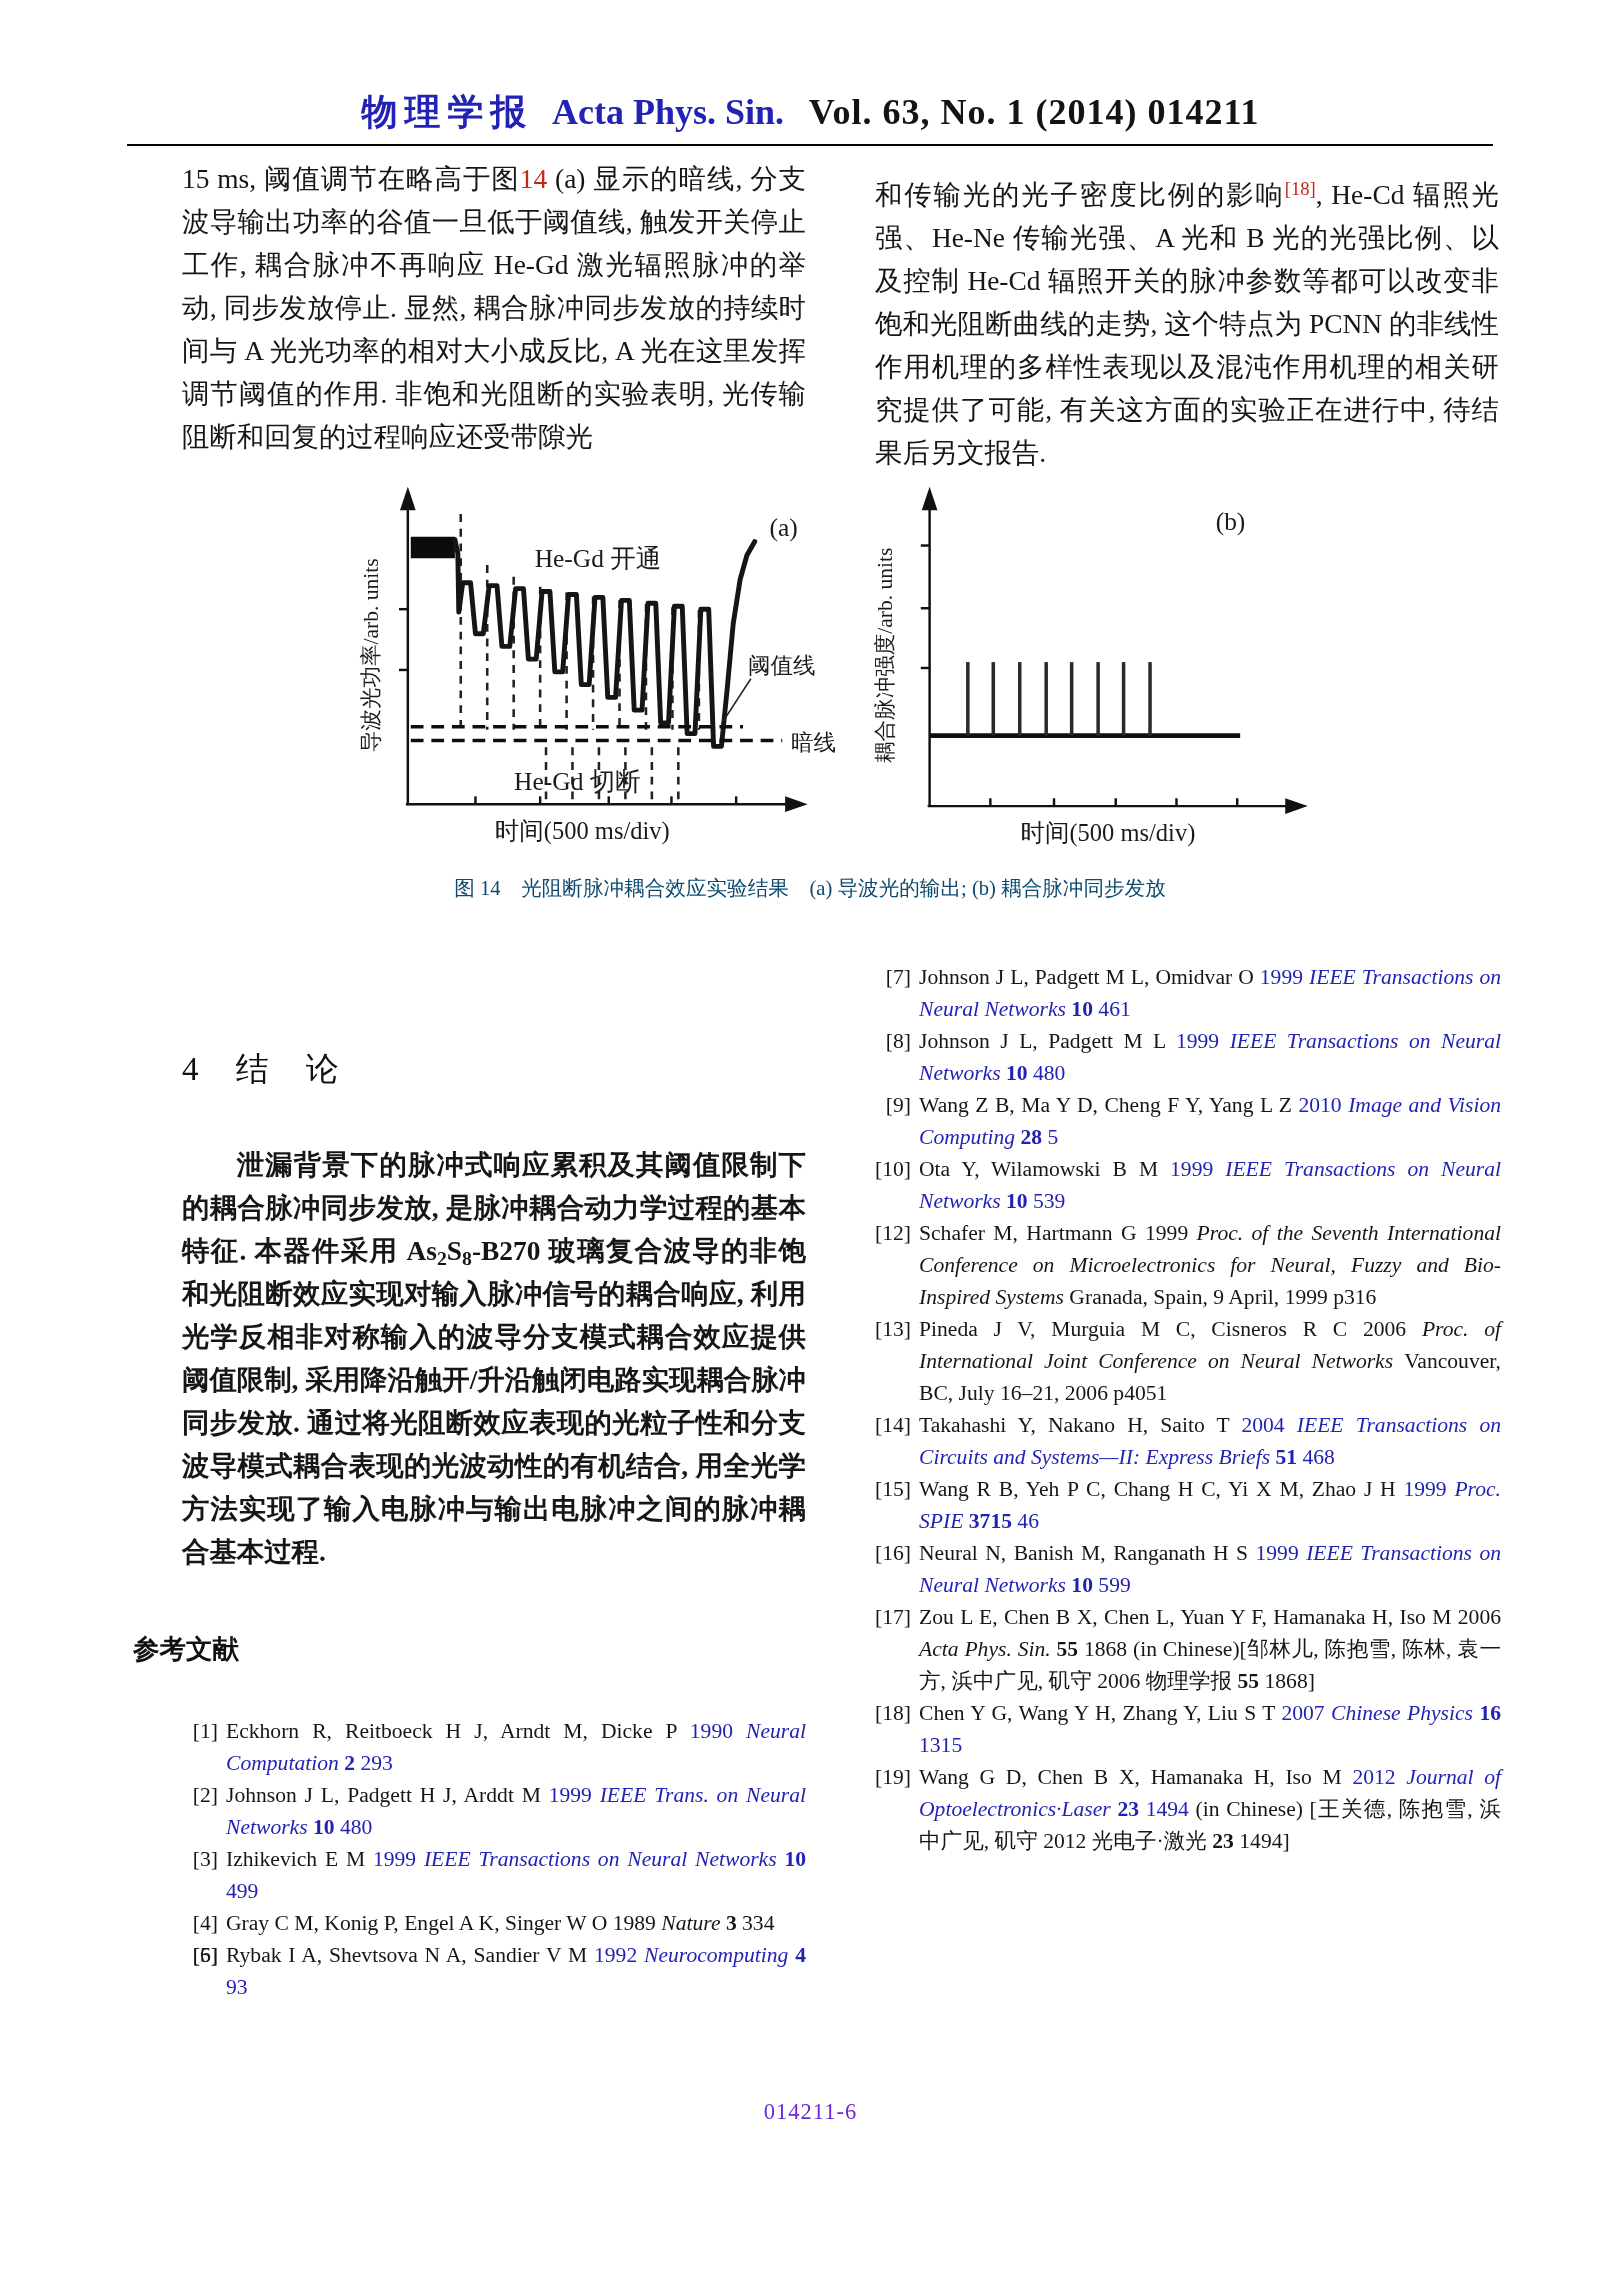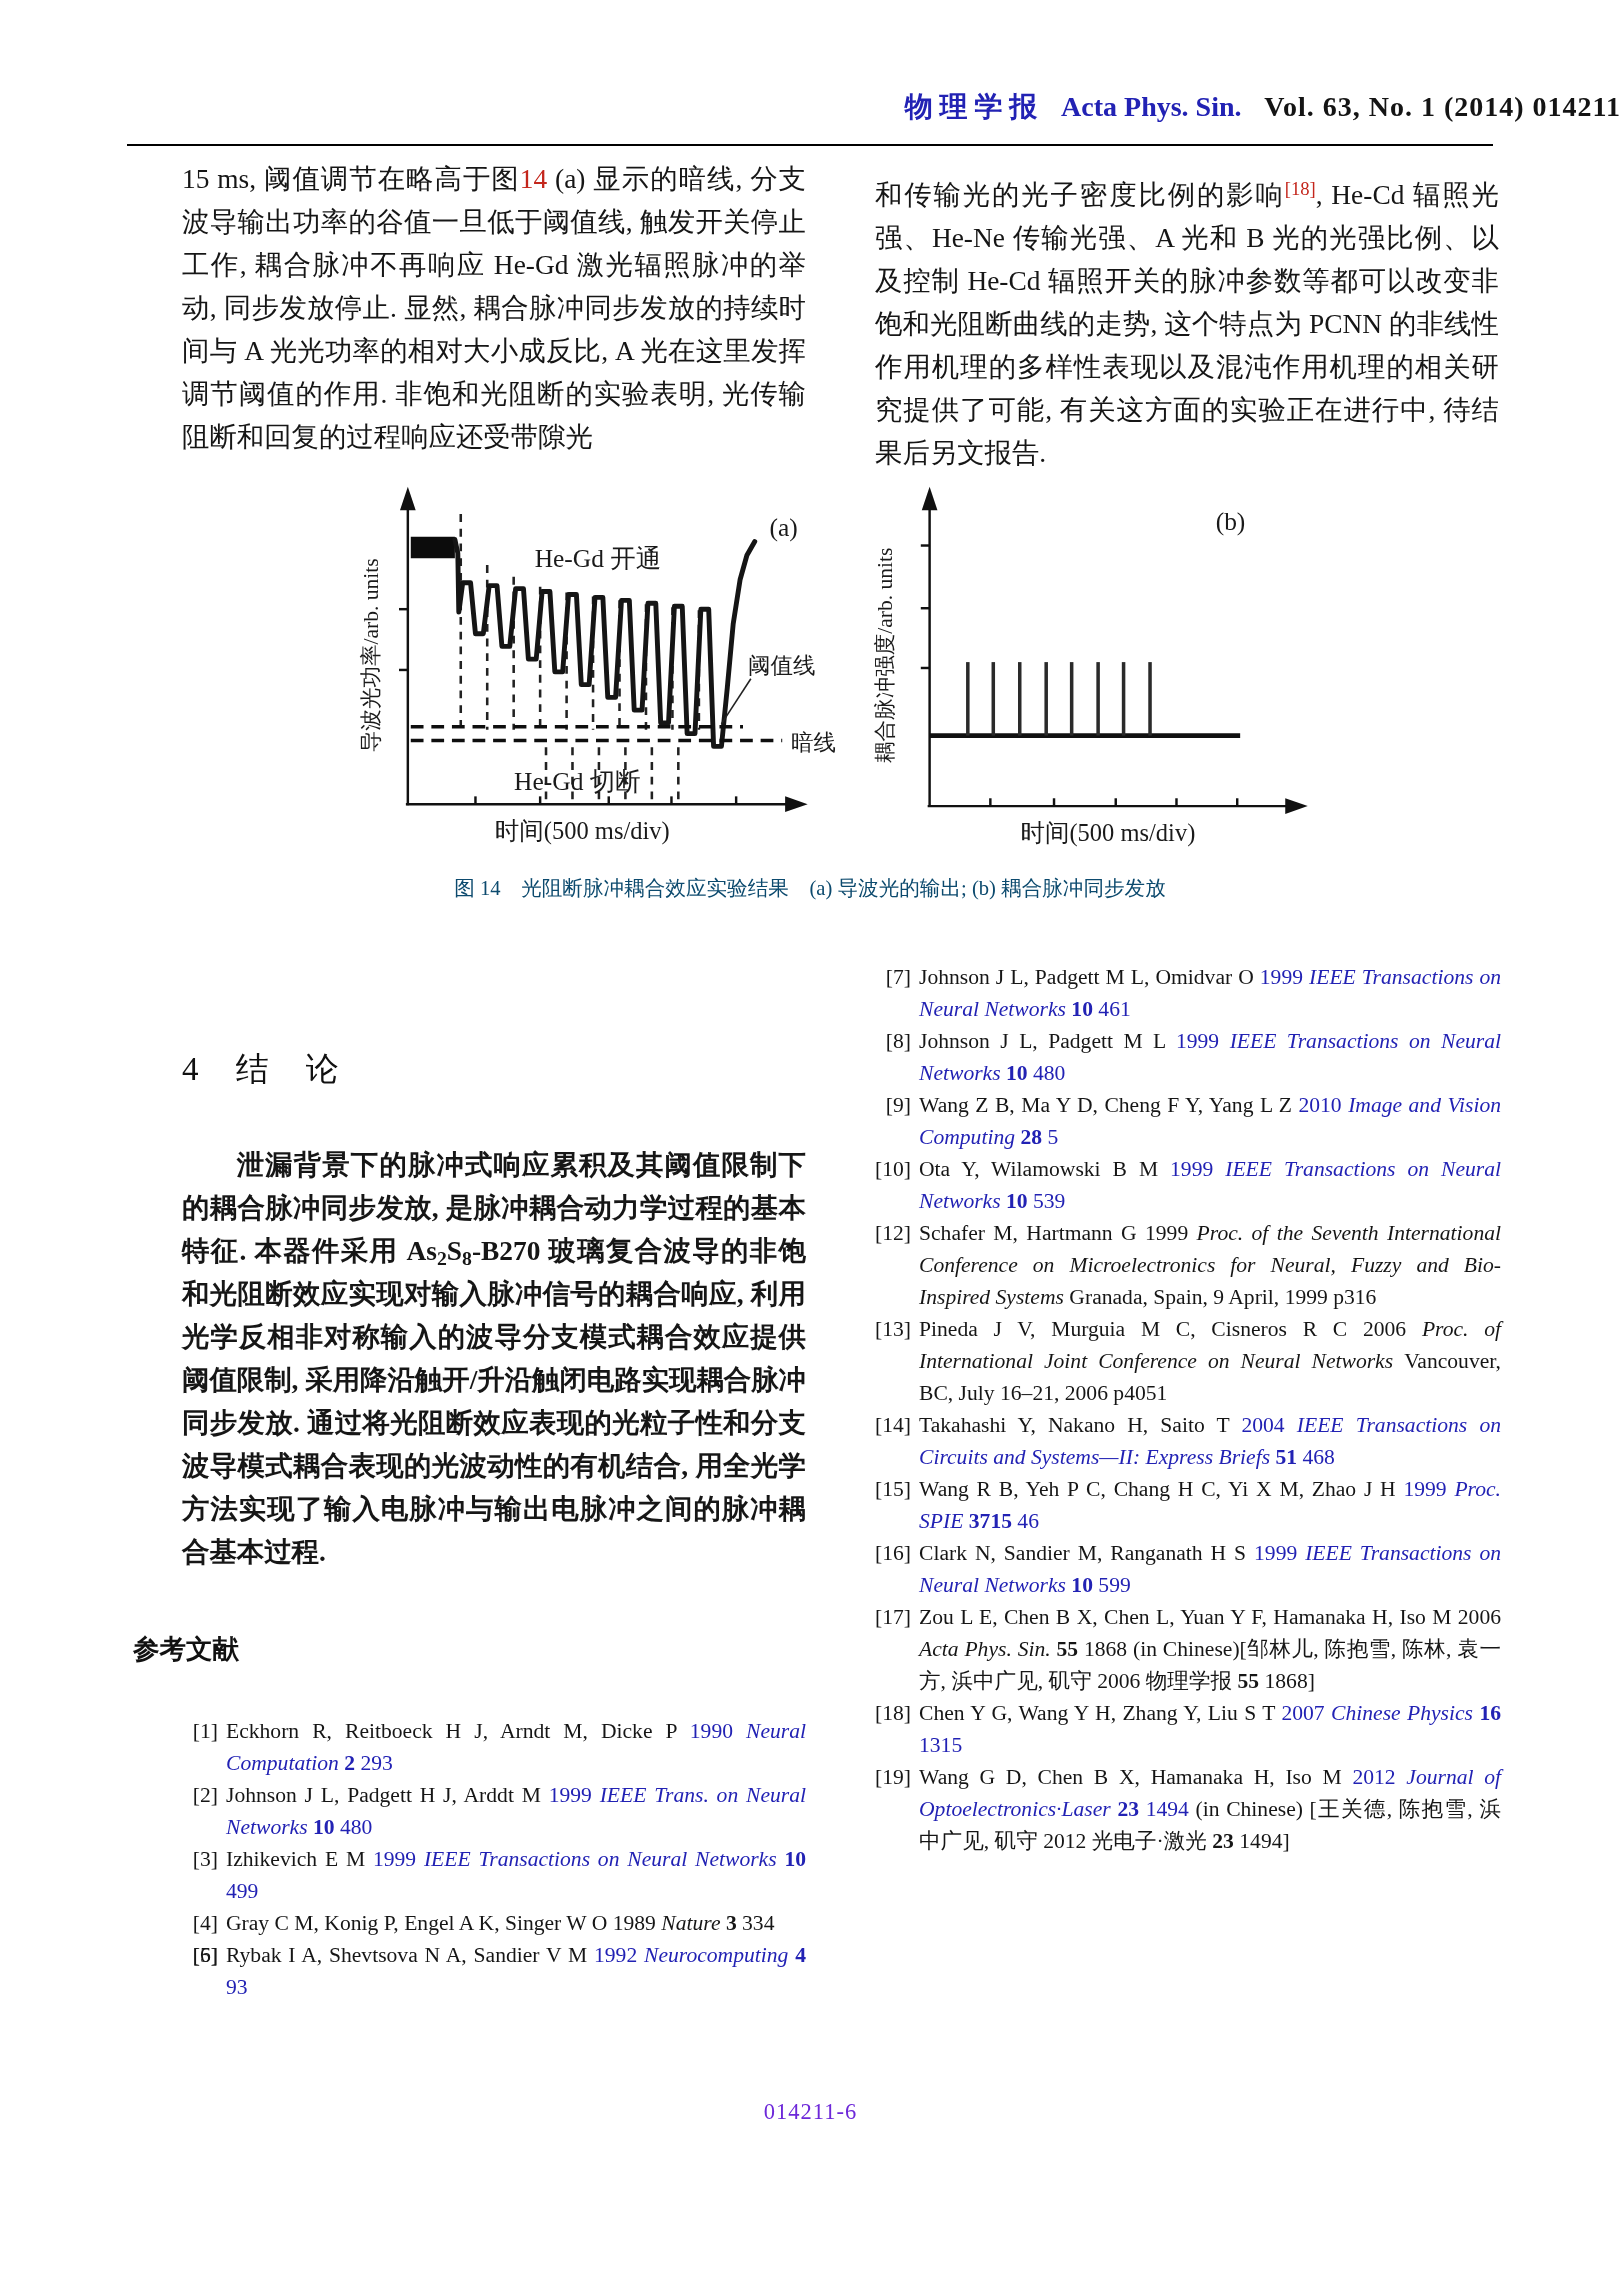--- a/index.html
+++ b/index.html
@@ -1,21 +1,21 @@
 <!DOCTYPE html>
 <html><head>
 <meta charset="utf-8">
 <style>
   html,body{margin:0;padding:0;background:#e8e8e8;}
   .page{position:relative;width:1621px;height:2293px;background:#ffffff;
         font-family:"Liberation Serif","DejaVu Serif",serif;color:#141414;overflow:hidden;}
   :root{--blue:#2222b4;--red:#c4261c;}
 
-  .hdr{position:absolute;top:88px;left:0;width:100%;text-align:right;
-       font-size:28px;font-weight:bold;white-space:nowrap;}
+  .hdr{position:absolute;top:88px;left:0;width:100%;text-align:center;
+       font-size:36px;font-weight:bold;white-space:nowrap;}
   .hdr .cn{color:var(--blue);letter-spacing:6.9px;}
   .hdr .en{color:var(--blue);margin-left:9.8px;}
   .hdr .vol{color:#141414;margin-left:15.7px;letter-spacing:1px;}
   .rule{position:absolute;top:144px;left:127px;width:1366px;height:2px;background:#000;}
 
   .para{position:absolute;width:624px;font-size:27.4px;line-height:43px;
         text-align:justify;color:#161616;}
   #para-left{left:182px;top:158px;}
   #para-right{left:875px;top:174px;}
 
@@ -182,21 +182,21 @@
     </div>
   <div class="reflist" id="refs-right">
       <div class="ref"><span class="ref-num">[7]</span><span class="ref-body"><span class="sg-k">Johnson J L, Padgett M L, Omidvar O </span><span class="sg-b">1999 </span><span class="sg-bi">IEEE Transactions on Neural Networks </span><span class="sg-bb">10</span><span class="sg-b"> 461</span></span></div>
       <div class="ref"><span class="ref-num">[8]</span><span class="ref-body"><span class="sg-k">Johnson J L, Padgett M L </span><span class="sg-b">1999 </span><span class="sg-bi">IEEE Transactions on Neural Networks </span><span class="sg-bb">10</span><span class="sg-b"> 480</span></span></div>
       <div class="ref"><span class="ref-num">[9]</span><span class="ref-body"><span class="sg-k">Wang Z B, Ma Y D, Cheng F Y, Yang L Z </span><span class="sg-b">2010 </span><span class="sg-bi">Image and Vision Computing </span><span class="sg-bb">28</span><span class="sg-b"> 5</span></span></div>
       <div class="ref"><span class="ref-num">[10]</span><span class="ref-body"><span class="sg-k">Ota Y, Wilamowski B M </span><span class="sg-b">1999 </span><span class="sg-bi">IEEE Transactions on Neural Networks </span><span class="sg-bb">10</span><span class="sg-b"> 539</span></span></div>
       <div class="ref"><span class="ref-num">[12]</span><span class="ref-body"><span class="sg-k">Schafer M, Hartmann G 1999 </span><span class="sg-ki">Proc. of the Seventh International Conference on Microelectronics for Neural, Fuzzy and Bio-Inspired Systems </span><span class="sg-k">Granada, Spain, 9 April, 1999 p316</span></span></div>
       <div class="ref"><span class="ref-num">[13]</span><span class="ref-body"><span class="sg-k">Pineda J V, Murguia M C, Cisneros R C 2006 </span><span class="sg-ki">Proc. of International Joint Conference on Neural Networks </span><span class="sg-k">Vancouver, BC, July 16–21, 2006 p4051</span></span></div>
       <div class="ref"><span class="ref-num">[14]</span><span class="ref-body"><span class="sg-k">Takahashi Y, Nakano H, Saito T </span><span class="sg-b">2004 </span><span class="sg-bi">IEEE Transactions on Circuits and Systems—II: Express Briefs </span><span class="sg-bb">51</span><span class="sg-b"> 468</span></span></div>
       <div class="ref"><span class="ref-num">[15]</span><span class="ref-body"><span class="sg-k">Wang R B, Yeh P C, Chang H C, Yi X M, Zhao J H </span><span class="sg-b">1999 </span><span class="sg-bi">Proc. SPIE </span><span class="sg-bb">3715</span><span class="sg-b"> 46</span></span></div>
-      <div class="ref"><span class="ref-num">[16]</span><span class="ref-body"><span class="sg-k">Clark N, Sandier M, Ranganath H S </span><span class="sg-b">1999 </span><span class="sg-bi">IEEE Transactions on Neural Networks </span><span class="sg-bb">10</span><span class="sg-b"> 599</span></span></div>
+      <div class="ref"><span class="ref-num">[16]</span><span class="ref-body"><span class="sg-k">Neural N, Banish M, Ranganath H S </span><span class="sg-b">1999 </span><span class="sg-bi">IEEE Transactions on Neural Networks </span><span class="sg-bb">10</span><span class="sg-b"> 599</span></span></div>
       <div class="ref"><span class="ref-num">[17]</span><span class="ref-body"><span class="sg-k">Zou L E, Chen B X, Chen L, Yuan Y F, Hamanaka H, Iso M 2006 </span><span class="sg-ki">Acta Phys. Sin. </span><span class="sg-kb">55</span><span class="sg-k"> 1868 (in Chinese)[邹林儿, 陈抱雪, 陈林, 袁一方, 浜中广见, 矶守 2006 物理学报 </span><span class="sg-kb">55</span><span class="sg-k"> 1868]</span></span></div>
       <div class="ref"><span class="ref-num">[18]</span><span class="ref-body"><span class="sg-k">Chen Y G, Wang Y H, Zhang Y, Liu S T </span><span class="sg-b">2007 </span><span class="sg-bi">Chinese Physics </span><span class="sg-bb">16</span><span class="sg-b"> 1315</span></span></div>
       <div class="ref"><span class="ref-num">[19]</span><span class="ref-body"><span class="sg-k">Wang G D, Chen B X, Hamanaka H, Iso M </span><span class="sg-b">2012 </span><span class="sg-bi">Journal of Optoelectronics·Laser </span><span class="sg-bb">23</span><span class="sg-b"> 1494</span><span class="sg-k"> (in Chinese) [王关德, 陈抱雪, 浜中广见, 矶守 2012 光电子·激光 </span><span class="sg-kb">23</span><span class="sg-k"> 1494]</span></span></div>
     </div>
 
   <div class="footer">014211-6</div>
 
 </div>
 
 

